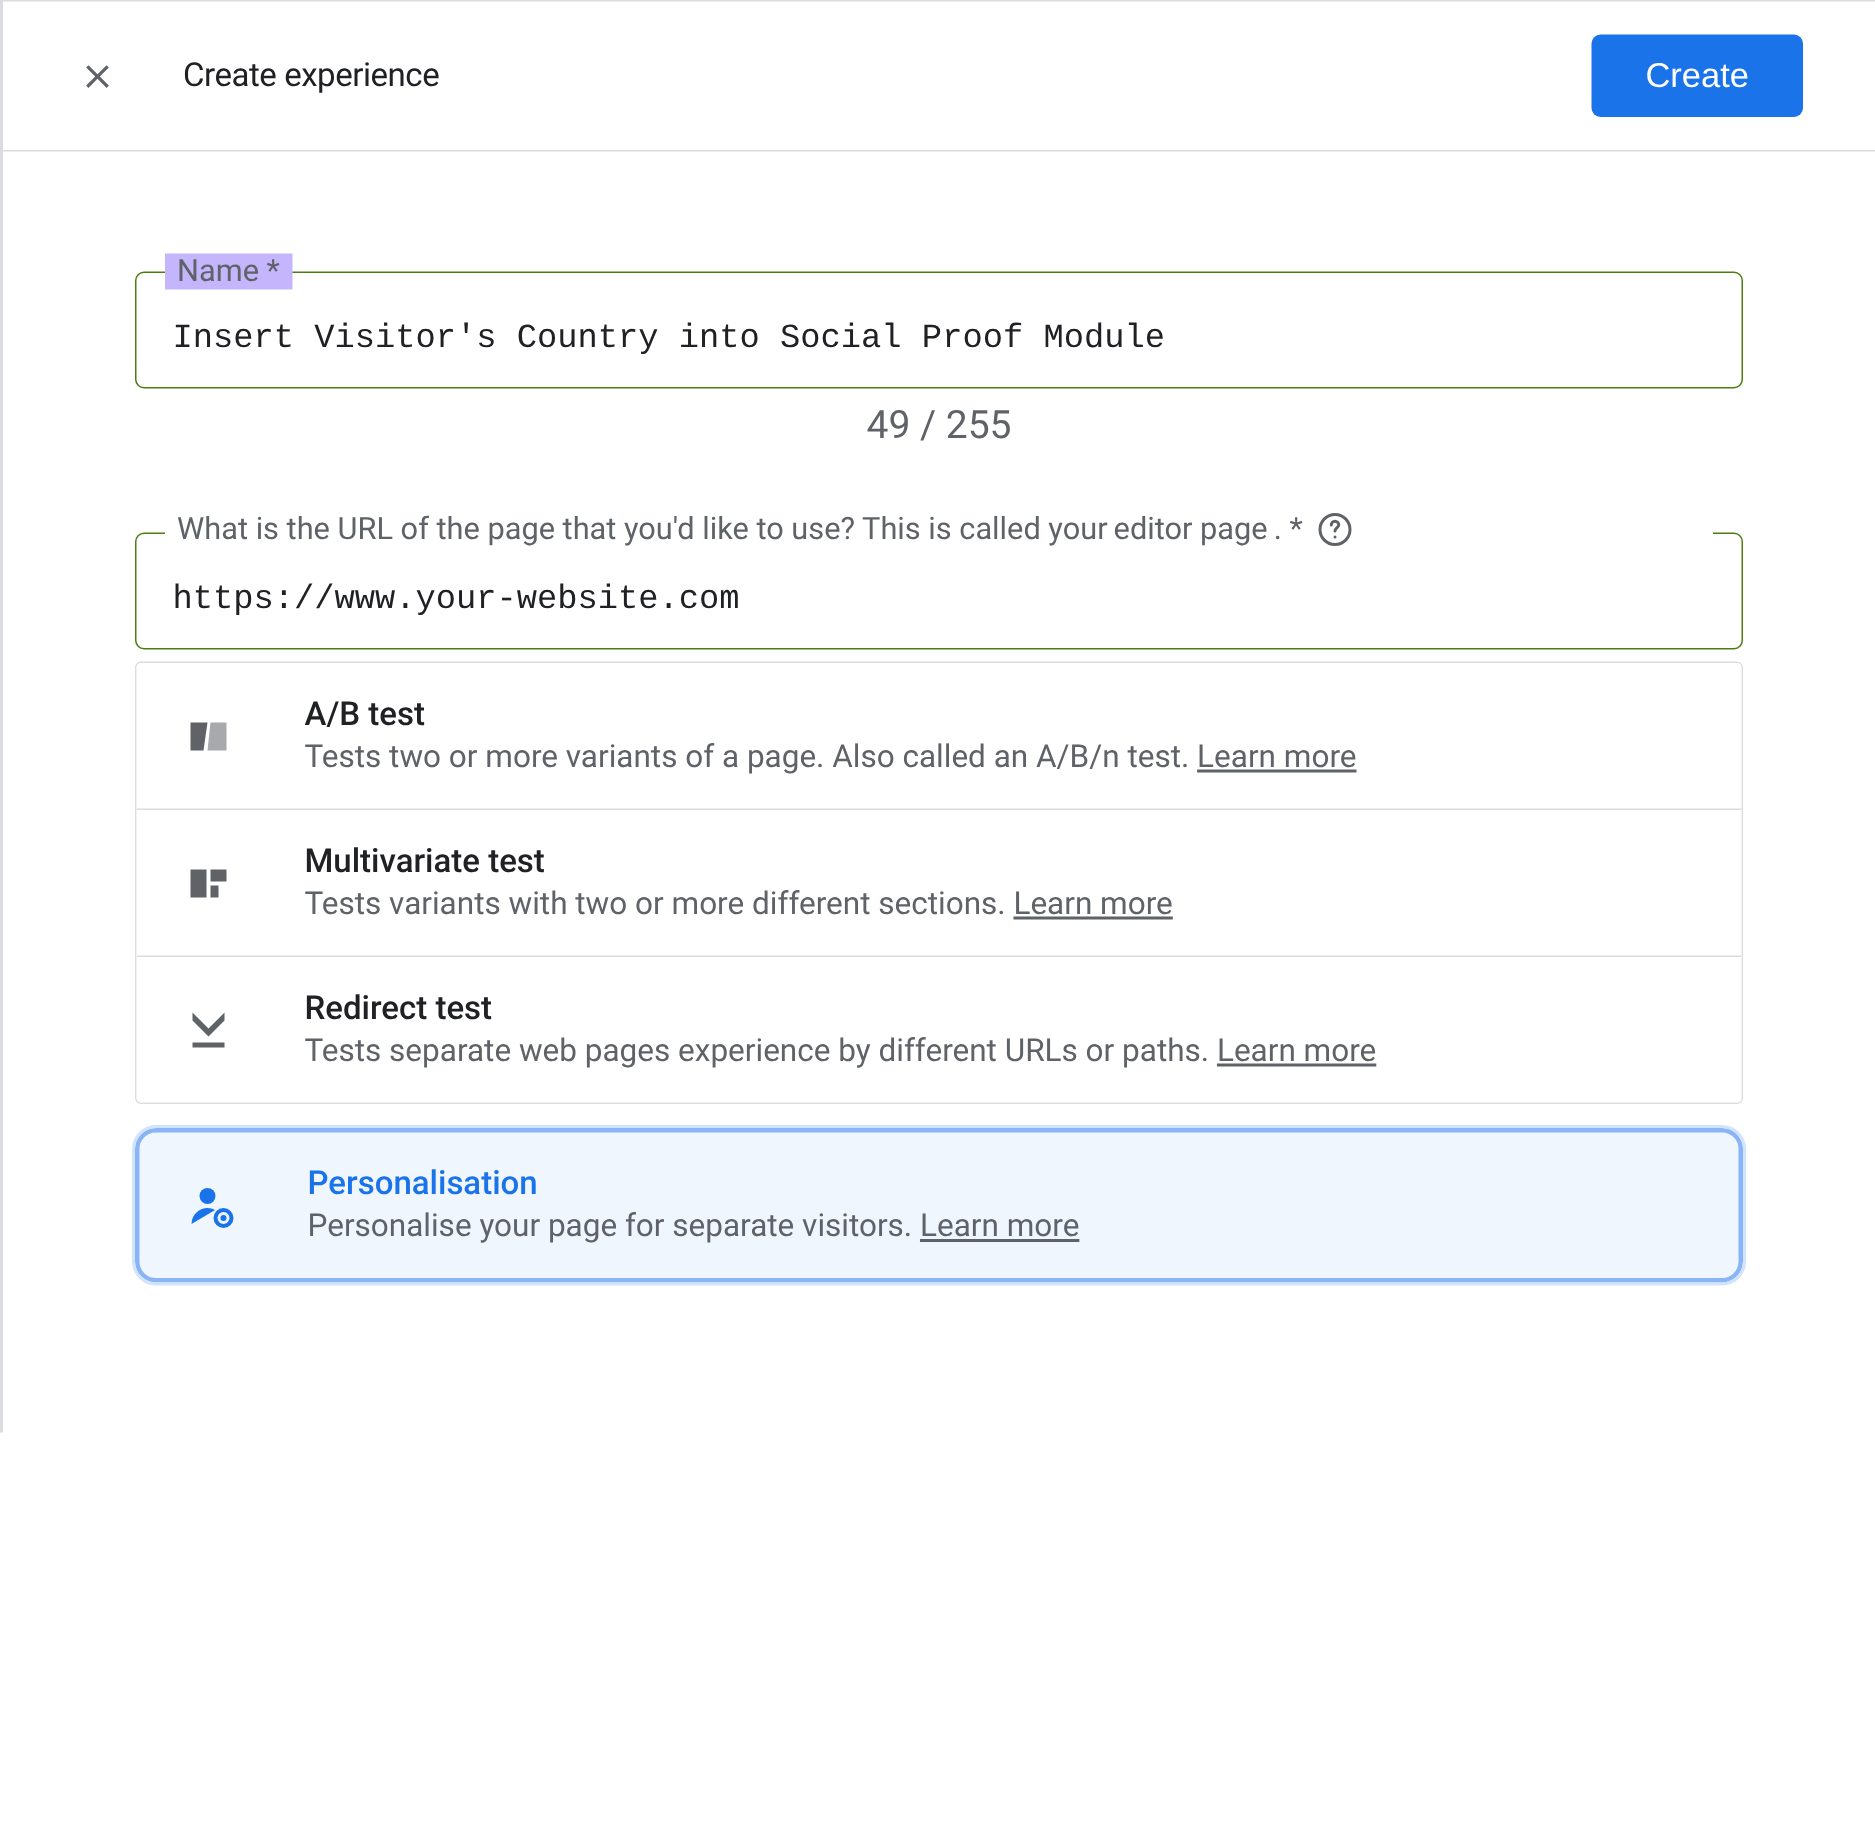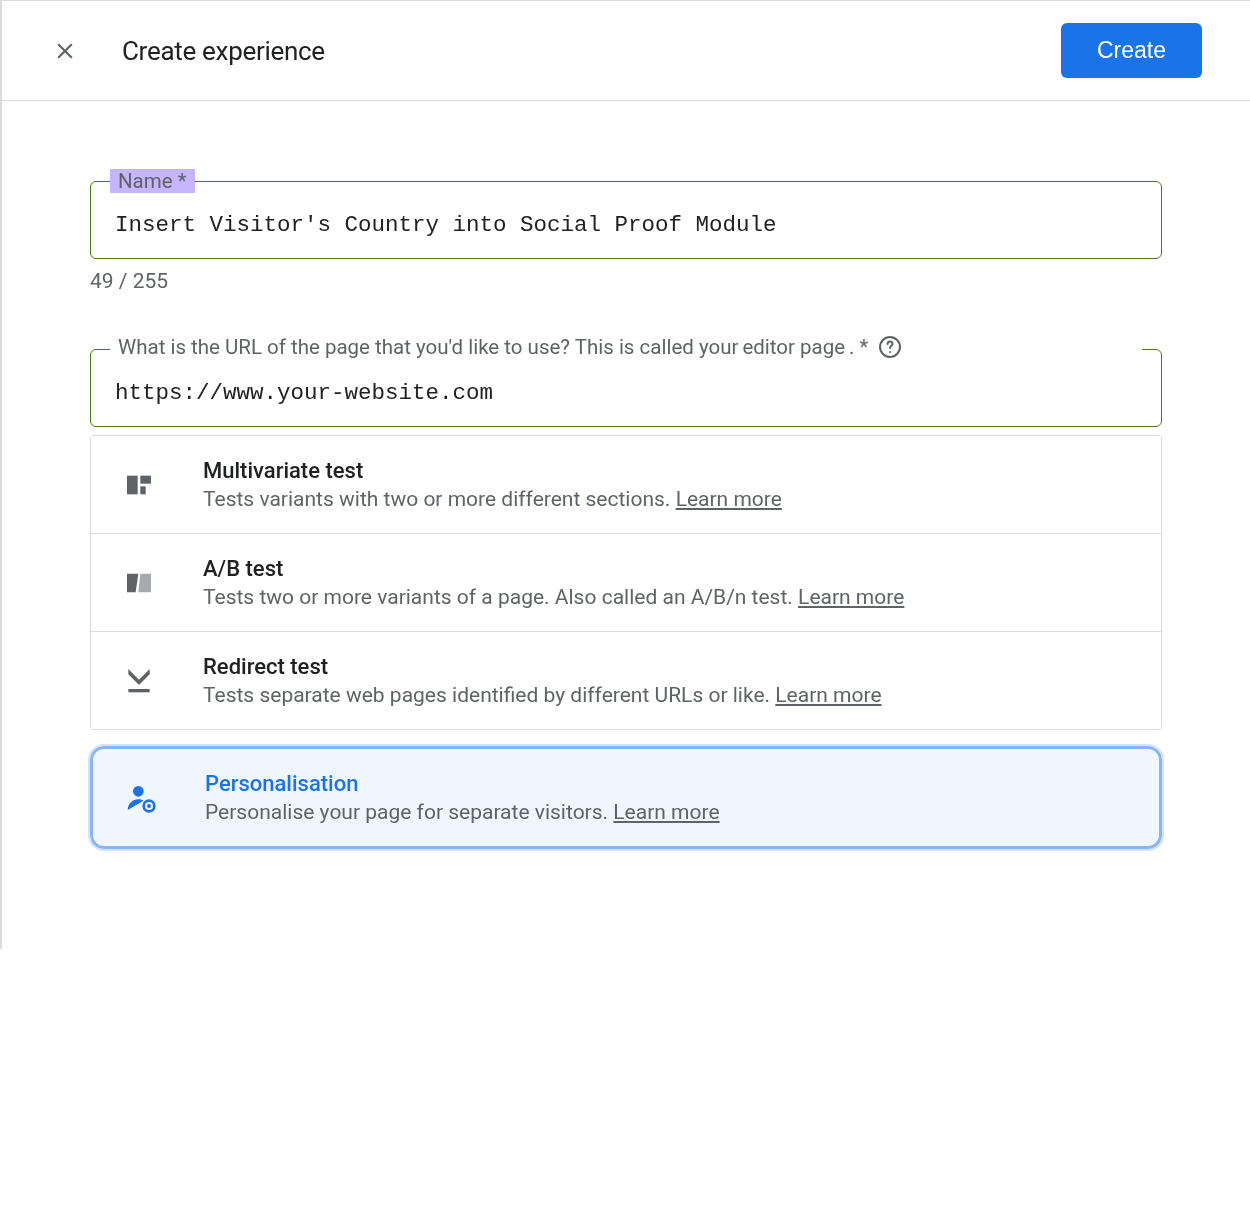--- a/index.html
+++ b/index.html
@@ -30,21 +30,21 @@
       display: flex;
       align-items: center;
       justify-content: center;
     }
     .close-btn svg {
       width: 26px;
       height: 26px;
       fill: #5f6368;
     }
     .title {
-      font-size: 26px;
+      font-size: 22px;
       font-weight: 400;
       color: #202124;
       flex: 1;
       letter-spacing: -0.3px;
     }
     .create-btn {
       background: #1a73e8;
       color: #fff;
       border: none;
       font-size: 23px;
@@ -90,22 +90,22 @@
       padding: 30px 24px 20px 24px;
       border: 1px solid #4d7c0f;
       border-radius: 6px;
       font-size: 22.5px;
       color: #202124;
       outline: none;
       font-family: Liberation Mono, monospace;
       background: #fff;
     }
     .char-counter {
-      text-align: left;
-      font-size: 21px;
+      text-align: center;
+      font-size: 26px;
       color: #5f6368;
       margin-top: 10px;
       margin-bottom: 56px;
     }
     .help-icon {
       display: inline-flex;
       align-items: center;
       justify-content: center;
       width: 24px;
       height: 24px;
@@ -226,55 +226,55 @@
     </label>
     <input type="text" class="text-input" value="https://www.your-website.com" style="">
   </div>
 
 
   <div class="option-list">
 
     <div class="option">
       <div class="option-icon">
         <svg viewBox="0 0 24 24">
+            <path d="M3 5h18v14H3z" fill="none"></path>
+            <path d="M3 5h8.5l-2 14H3z"></path>
+            <path d="M13 5h8v14h-9.5z" opacity="0.55"></path>
+          </svg>
+      </div>
+      <div class="option-text">
+        <div class="option-title">A/B test</div>
+        <div class="option-desc"><span>Tests two or more variants of a page. Also called an A/B/n test. </span><span class="learn-more">Learn more</span></div>
+      </div>
+    </div>
+
+    <div class="option">
+      <div class="option-icon">
+        <svg viewBox="0 0 24 24">
             <rect x="3" y="5" width="8" height="14"></rect>
             <rect x="13" y="5" width="8" height="6"></rect>
             <rect x="13" y="13" width="4" height="6"></rect>
           </svg>
       </div>
       <div class="option-text">
         <div class="option-title">Multivariate test</div>
         <div class="option-desc"><span>Tests variants with two or more different sections. </span><span class="learn-more">Learn more</span></div>
       </div>
     </div>
 
     <div class="option">
       <div class="option-icon">
         <svg viewBox="0 0 24 24">
-            <path d="M3 5h18v14H3z" fill="none"></path>
-            <path d="M3 5h8.5l-2 14H3z"></path>
-            <path d="M13 5h8v14h-9.5z" opacity="0.55"></path>
-          </svg>
-      </div>
-      <div class="option-text">
-        <div class="option-title">A/B test</div>
-        <div class="option-desc"><span>Tests two or more variants of a page. Also called an A/B/n test. </span><span class="learn-more">Learn more</span></div>
-      </div>
-    </div>
-
-    <div class="option">
-      <div class="option-icon">
-        <svg viewBox="0 0 24 24">
             <path d="M4 6 L12 14 L20 6 L20 10 L12 18 L4 10 Z" transform="translate(0,-3)"></path>
             <rect x="4" y="18" width="16" height="2.5"></rect>
           </svg>
       </div>
       <div class="option-text">
         <div class="option-title">Redirect test</div>
-        <div class="option-desc"><span>Tests separate web pages identified by different URLs or like. </span><span class="learn-more">Learn more</span></div>
+        <div class="option-desc"><span>Tests separate web pages experience by different URLs or paths. </span><span class="learn-more">Learn more</span></div>
       </div>
     </div>
 
   </div>
 
   <div class="option-selected-wrap">
     <div class="option selected">
       <div class="option-icon">
         <svg viewBox="0 0 24 24">
             <circle cx="10" cy="7" r="4"></circle>

